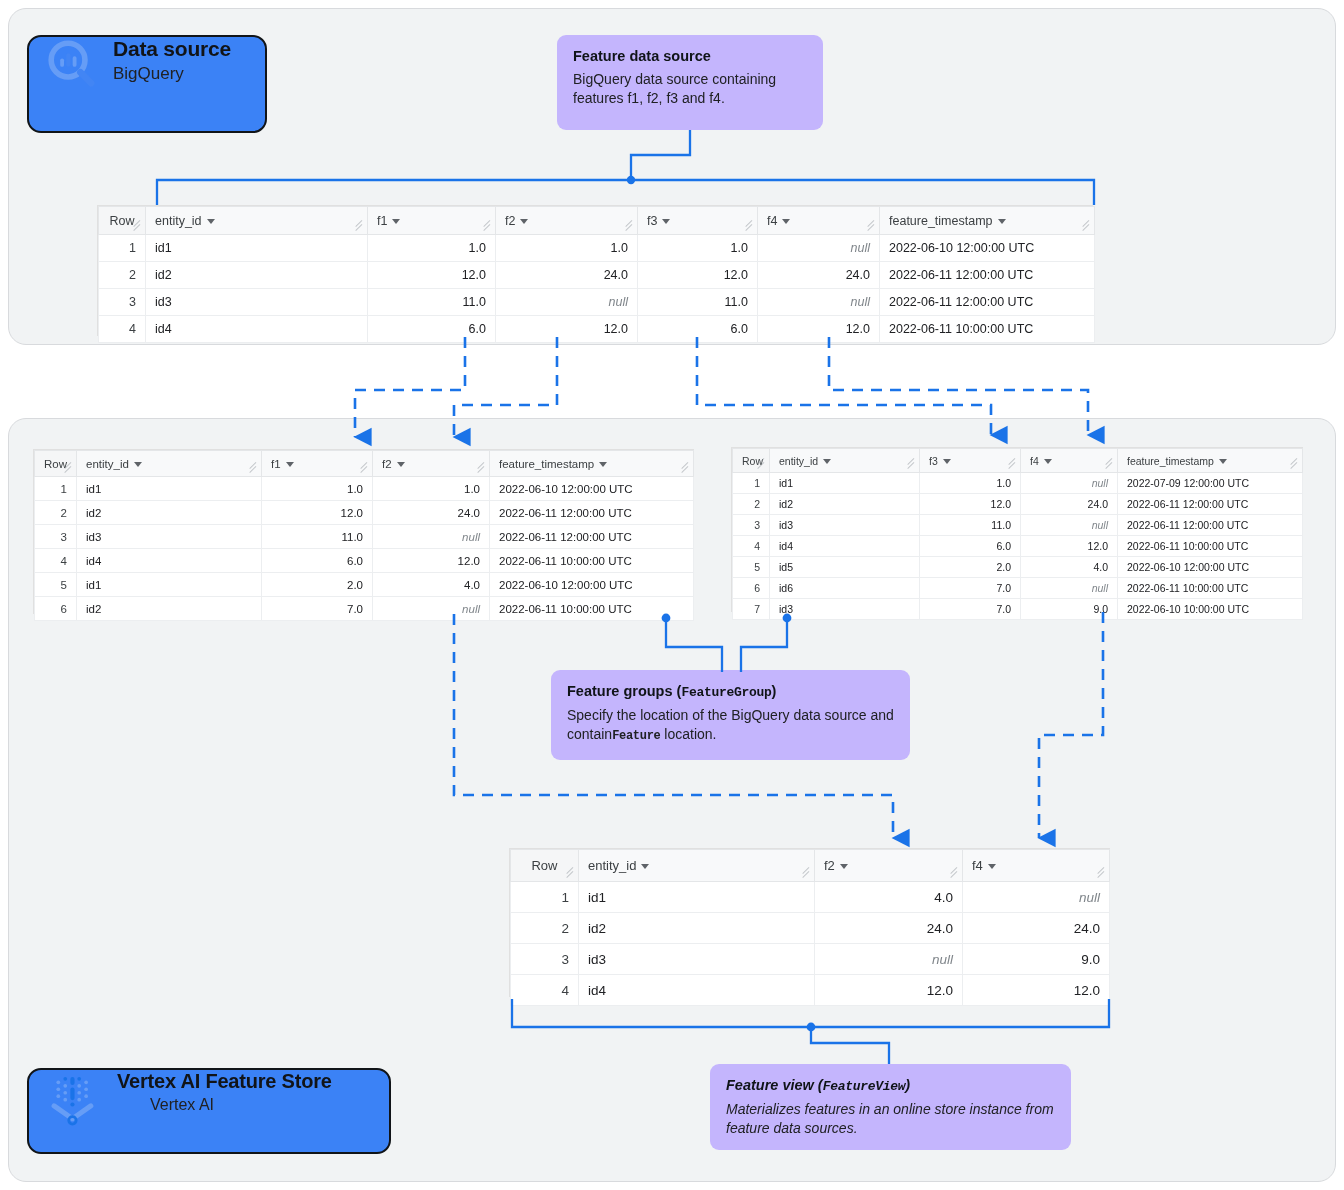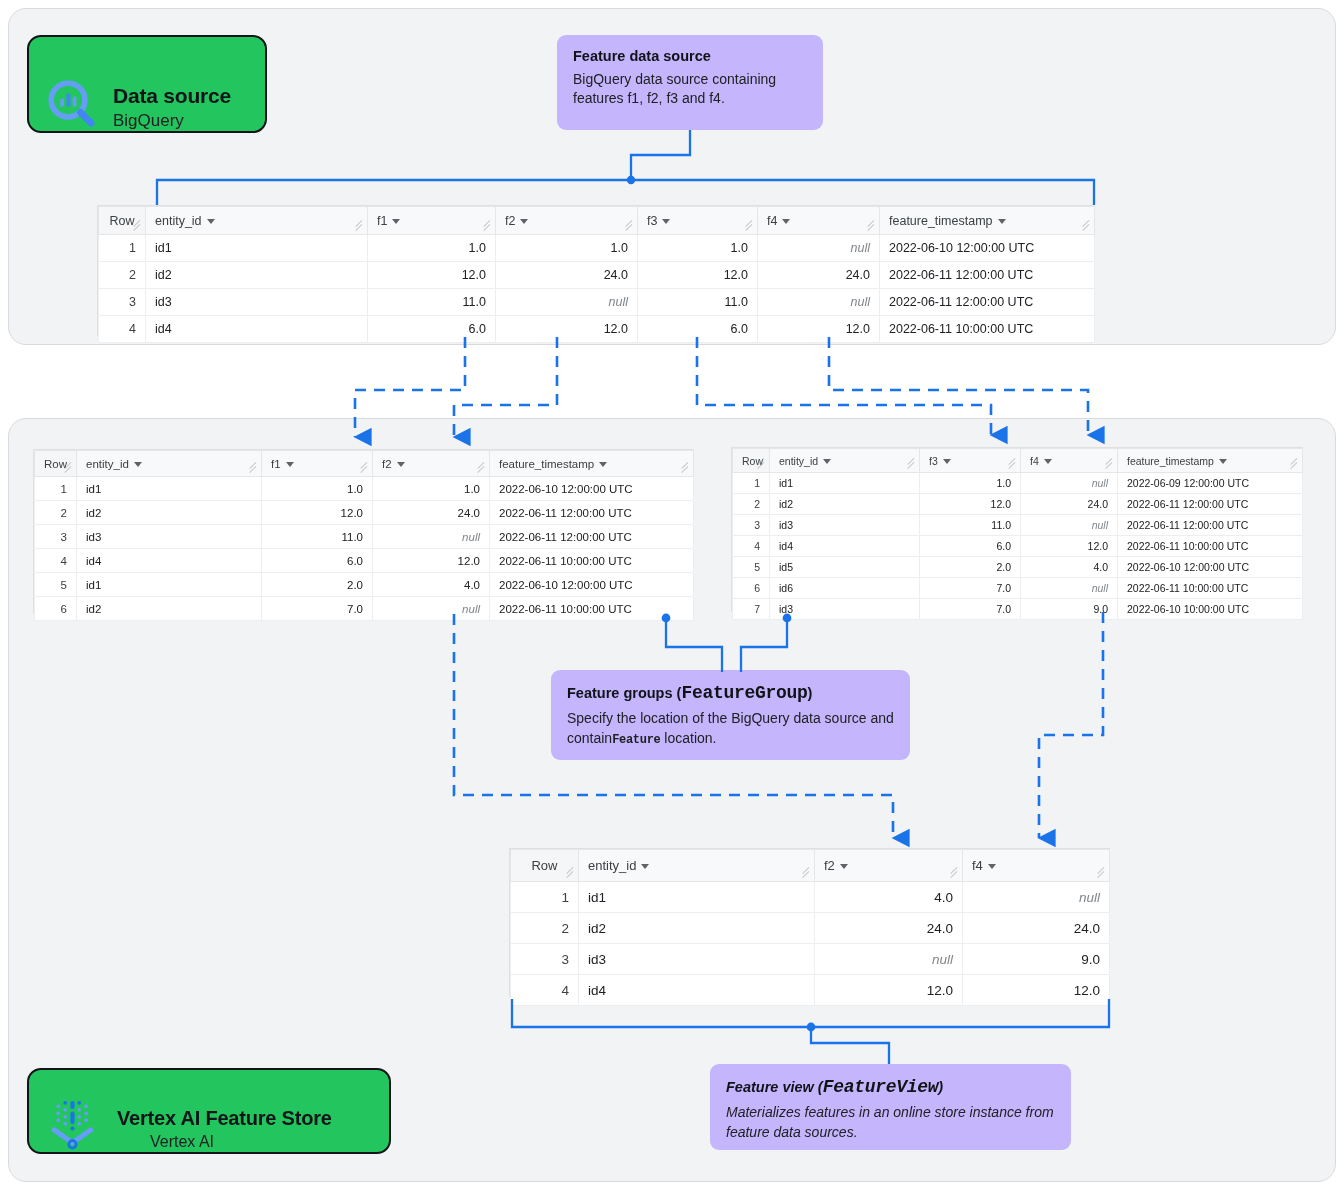--- a/index.html
+++ b/index.html
@@ -5,36 +5,36 @@
   html,body{margin:0;padding:0;background:#fff;}
   body{font-family:"Liberation Sans",sans-serif;-webkit-font-smoothing:antialiased;}
   #stage{position:relative;width:1344px;height:1190px;background:#ffffff;overflow:hidden;}
 
   
   .panel{position:absolute;background:#f1f3f4;border:1px solid #d8dadd;border-radius:18px;box-sizing:border-box;}
   #panel-top{left:8px;top:8px;width:1328px;height:337px;}
   #panel-bottom{left:8px;top:418px;width:1328px;height:764px;}
 
   
-  .chip{position:absolute;background:#22c55e;border:2.5px solid #111418;border-radius:14px;box-sizing:border-box;display:flex;align-items:flex-end;}
+  .chip{position:absolute;background:#3b82f6;border:2.5px solid #111418;border-radius:14px;box-sizing:border-box;display:flex;align-items:flex-start;}
   #chip-bigquery{left:27px;top:35px;width:240px;height:98px;padding-left:16px;}
   #chip-vertex{left:27px;top:1068px;width:364px;height:86px;padding-left:18px;}
   .chip-icon{flex:0 0 auto;display:flex;align-items:center;justify-content:center;}
   .chip-text{margin-left:14px;}
   .chip-title{font-size:21px;font-weight:bold;color:#111418;letter-spacing:-.2px;line-height:1.18;}
   .chip-sub{font-size:17px;color:#202124;line-height:1.25;margin-top:1px;}
   #chip-vertex .chip-title{font-size:20px;}
   #chip-vertex .chip-sub{font-size:16px;margin-left:33px;}
 
   
   .callout{position:absolute;background:#c4b5fd;border-radius:9px;box-sizing:border-box;padding:12px 16px 13px 16px;}
   .callout .c-title{font-size:14.5px;font-weight:bold;color:#101418;line-height:1.3;margin-bottom:4px;}
   .callout .c-body{font-size:14px;color:#202124;line-height:1.38;}
   .mono{font-family:"Liberation Mono",monospace;font-size:12px;letter-spacing:-.3px;font-weight:bold;}
-  .c-title .mono{font-weight:bold;font-size:18px;text-align:right;}
+  .c-title .mono{font-weight:bold;font-size:13px;text-align:right;}
   #callout-fds{left:557px;top:35px;width:266px;height:95px;}
   #callout-fg{left:551px;top:670px;width:359px;height:90px;}
   #callout-fv{left:710px;top:1064px;width:361px;height:86px;font-style:italic;}
 
   
   .tbl{position:absolute;background:#fdba74;border:1px solid #e0e0e0;box-sizing:border-box;
        border-collapse:collapse;font-size:12px;color:#202124;}
   .tbl table{border-collapse:collapse;width:100%;height:100%;table-layout:fixed;}
   .tbl th{background:#f8f9fa;border:1px solid #e4e6e8;font-weight:normal;color:#3c4043;
           text-align:left;padding:0 9px;position:relative;vertical-align:middle;}
@@ -290,21 +290,21 @@
             <th class=""><span>f4</span><span class="caret"></span><span class="grip"></span></th>
             <th class=""><span>feature_timestamp</span><span class="caret"></span><span class="grip"></span></th>
           </tr>
         </thead>
         <tbody>
           <tr>
             <td class="rownum">1</td>
             <td class="">id1</td>
             <td class="num">1.0</td>
             <td class="num"><span class="nul">null</span></td>
-            <td class="">2022-06-09 12:00:00 UTC</td>
+            <td class="">2022-07-09 12:00:00 UTC</td>
           </tr>
           <tr>
             <td class="rownum">2</td>
             <td class="">id2</td>
             <td class="num">12.0</td>
             <td class="num">24.0</td>
             <td class="">2022-06-11 12:00:00 UTC</td>
           </tr>
           <tr>
             <td class="rownum">3</td>

